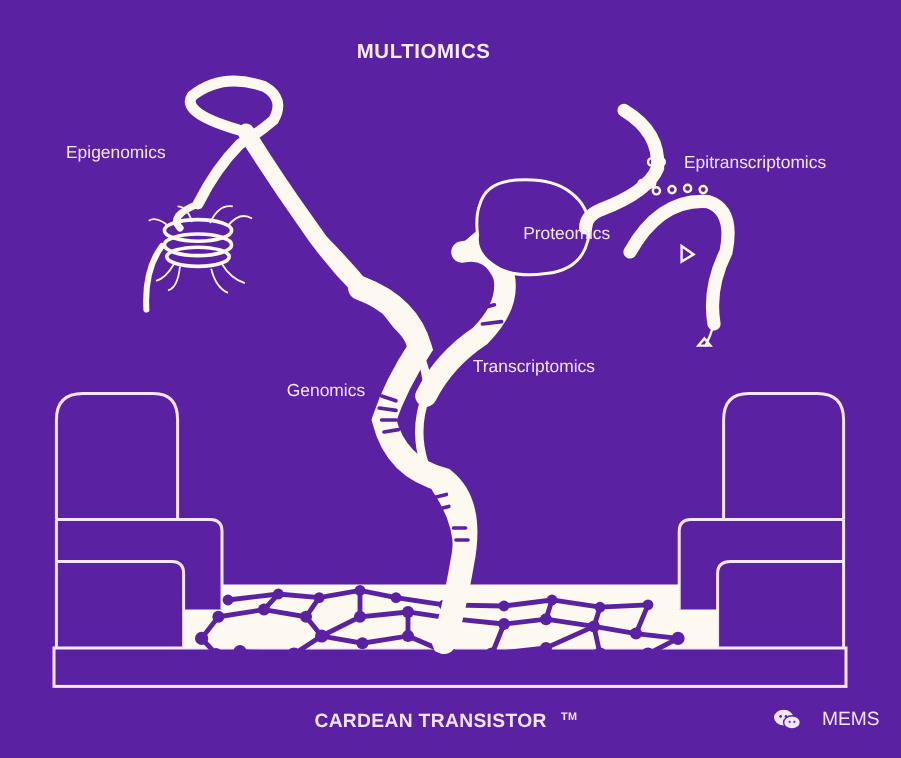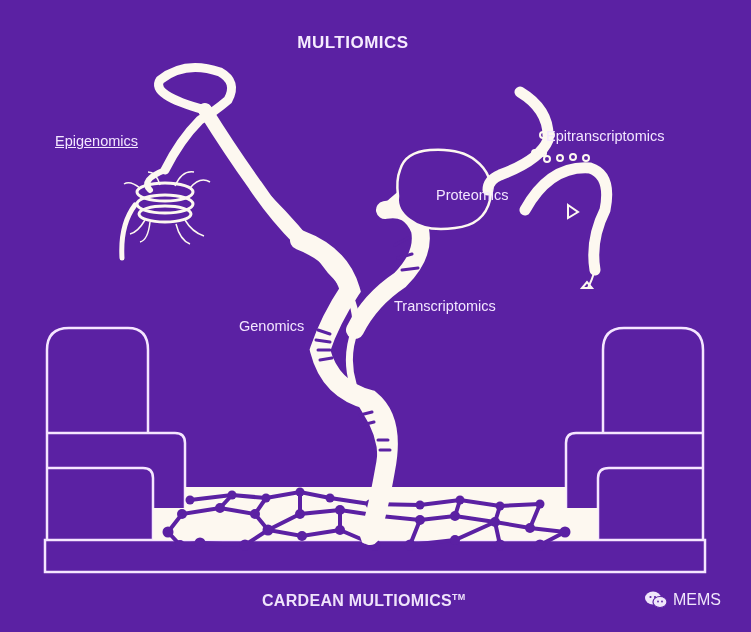--- a/index.html
+++ b/index.html
@@ -15,23 +15,23 @@
       text-align: center; color: #f6ecff; font-weight: bold; font-size: 17px;
       letter-spacing: 0.5px;
     }
     .label {
       position: absolute; color: #f3e6ff; font-size: 14.5px; white-space: nowrap;
     }
     .footer {
       position: absolute; top: 592px; left: 262px; color: #efe3fb;
       font-weight: bold; font-size: 16px; letter-spacing: 0.3px;
     }
-    .footer sup { font-size: 9px; vertical-align: 6px; }
+    .footer sup { font-size: 9px; vertical-align: 6px; margin-left: 12px; }
     .wm {
-      position: absolute; top: 591px; left: 644px; display: flex; align-items: center; gap: 5px;
+      position: absolute; top: 591px; left: 644px; display: flex; align-items: center; gap: 17px;
       color: #f0e6fb; font-size: 16px;
     }
   </style>
 </head>
 <body>
 
 <svg class="canvas" viewBox="0 0 751 632">
 
   <g fill="none" stroke="#f5e6ff" stroke-width="2.5">
 
@@ -164,28 +164,28 @@
       <circle cx="573" cy="157" r="3"></circle>
         <circle cx="586" cy="158" r="3"></circle>
       <path d="M568 205 L578 212 L568 218 Z"></path>
       <path d="M582 288 L592 288 L587 282 Z"></path>
     </g>
   </g>
 </svg>
 
 <div class="title">MULTIOMICS</div>
 
-<div class="label" style="left:55px; top:133px;text-decoration:underline;">Epigenomics</div>
-<div class="label" style="left:546px; top:128px;">Epitranscriptomics</div>
+<div class="label" style="left:55px; top:120px;">Epigenomics</div>
+<div class="label" style="left:570px; top:128px;">Epitranscriptomics</div>
 <div class="label" style="left:436px; top:187px;">Proteomics</div>
 <div class="label" style="left:239px; top:318px;">Genomics</div>
 <div class="label" style="left:394px; top:298px;">Transcriptomics</div>
 
 <div class="footer">
-  <span>CARDEAN MULTIOMICS</span><sup>TM</sup>
+  <span>CARDEAN TRANSISTOR</span><sup>TM</sup>
 </div>
 
 <div class="wm">
   <svg width="24" height="18" viewBox="0 0 24 18">
     <ellipse cx="9" cy="7" rx="8" ry="6.5" fill="#f0e6fb"></ellipse>
     <ellipse cx="16" cy="11" rx="7" ry="5.5" fill="#f0e6fb" stroke="#5b21a3" stroke-width="1.2"></ellipse>
     <circle cx="6.5" cy="6" r="1.1" fill="#5b21a3"></circle>
       <circle cx="11" cy="6" r="1.1" fill="#5b21a3"></circle>
     <circle cx="14" cy="10.5" r="0.9" fill="#5b21a3"></circle>
       <circle cx="18" cy="10.5" r="0.9" fill="#5b21a3"></circle>

